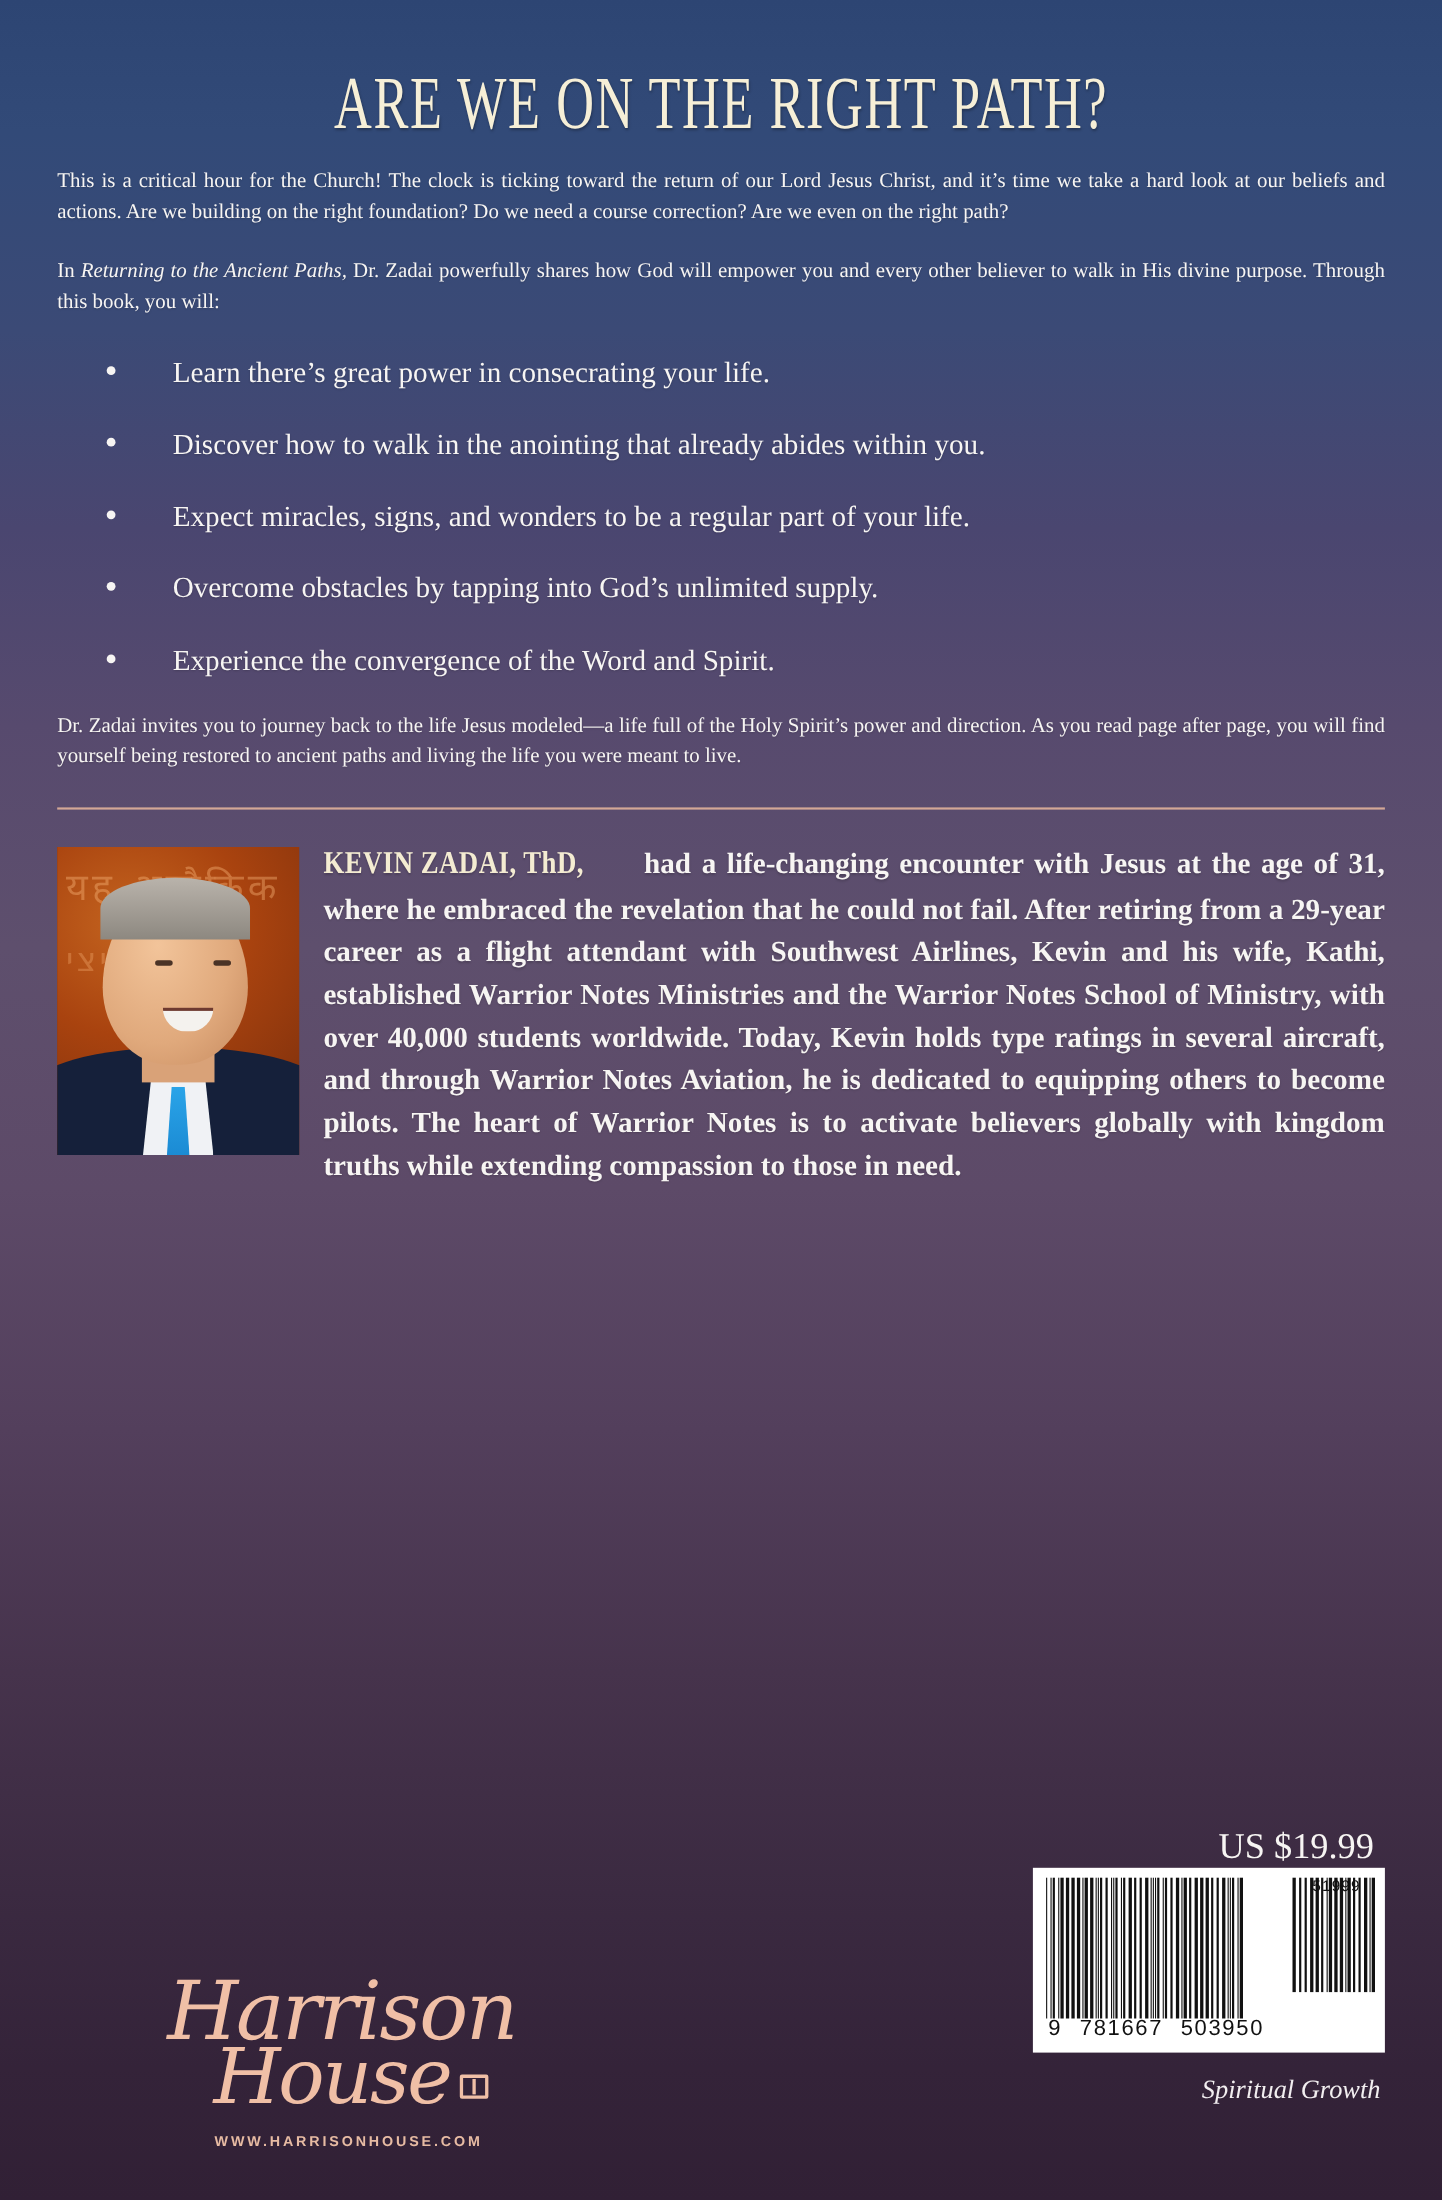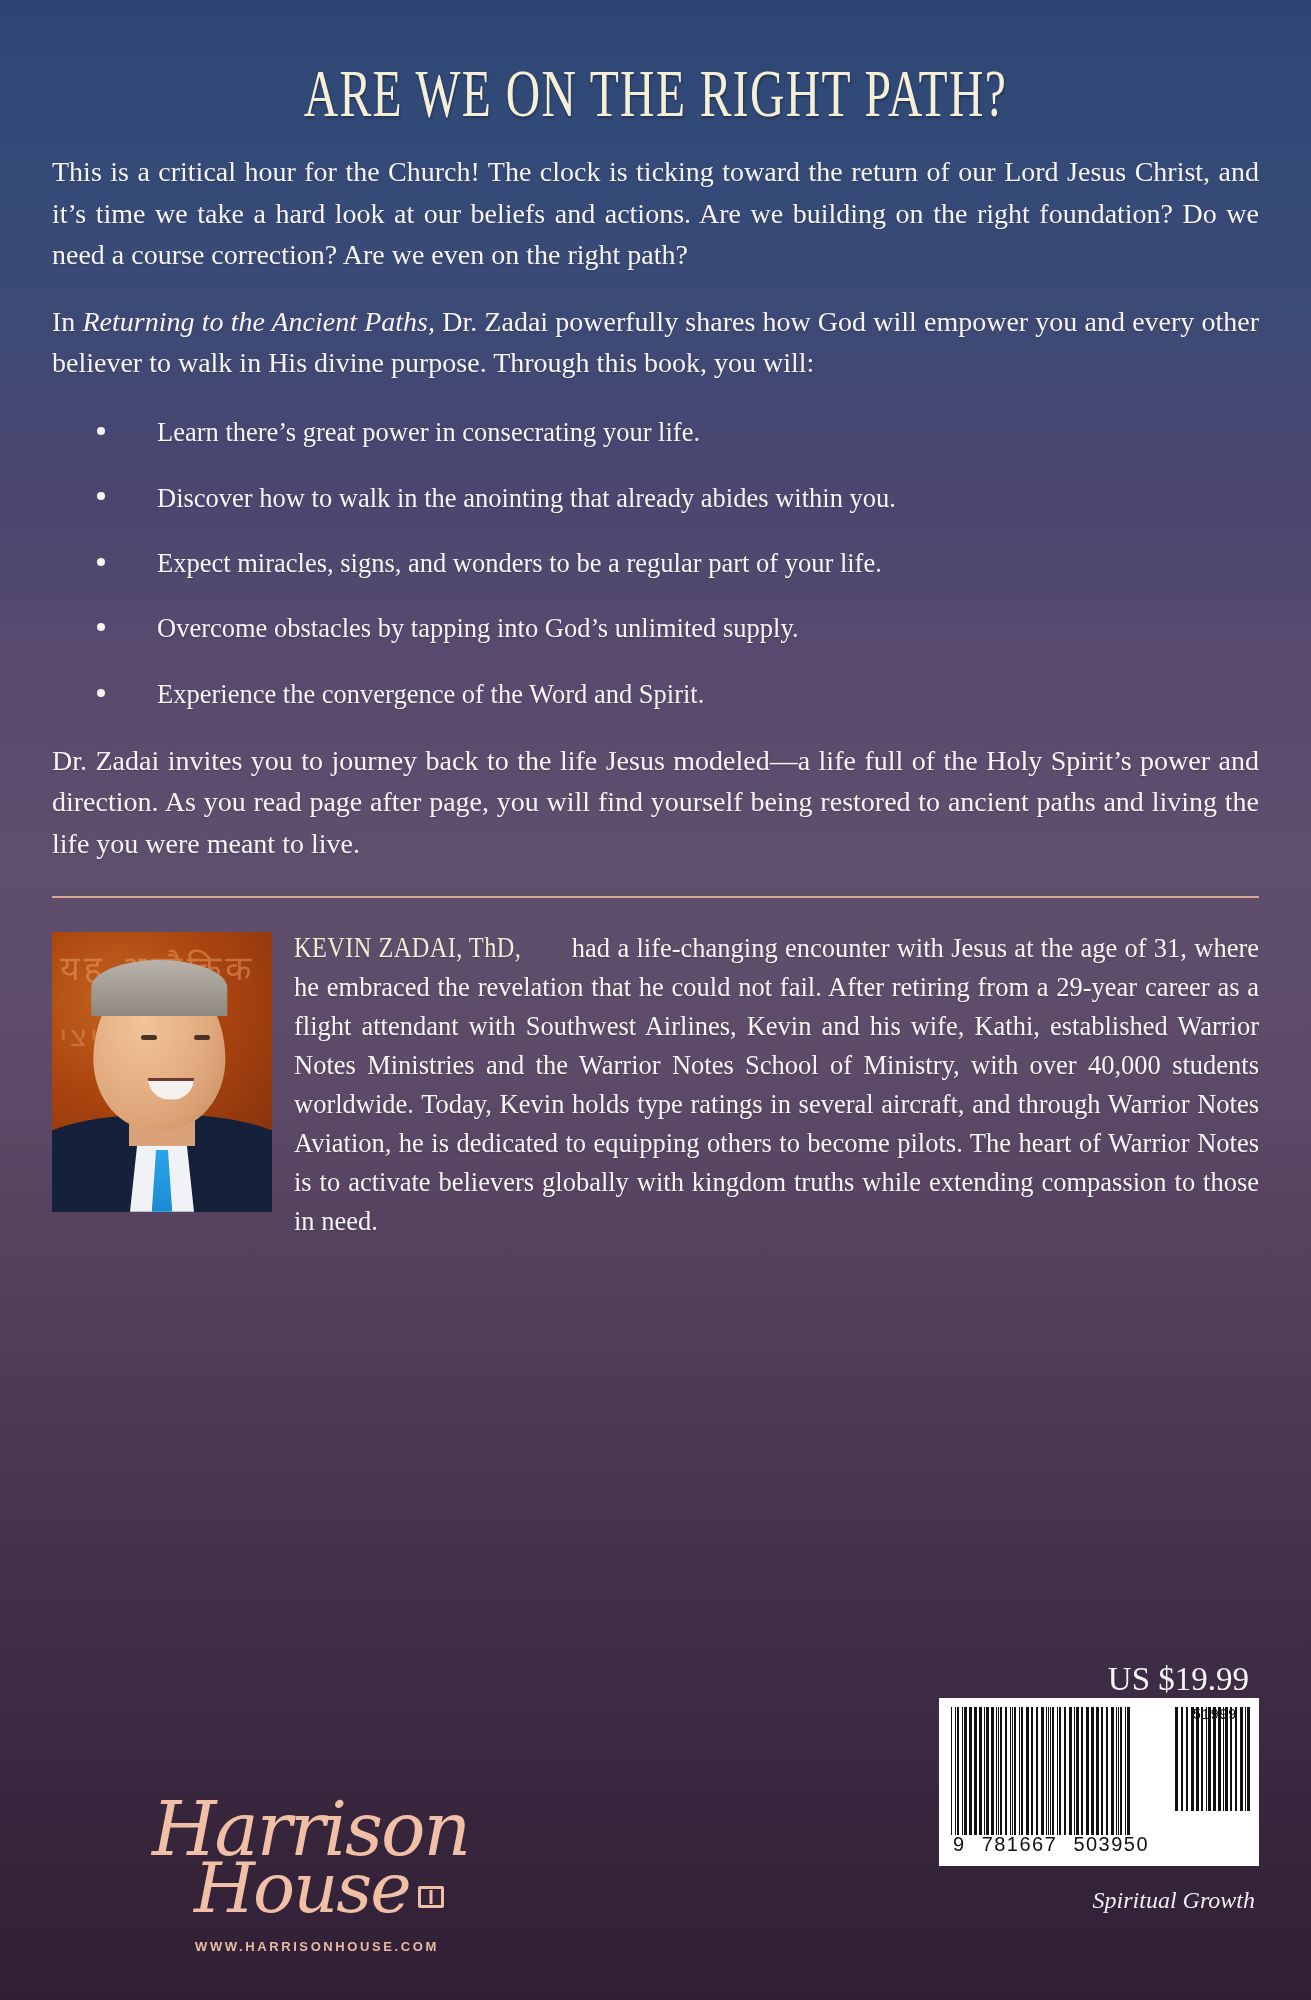--- a/index.html
+++ b/index.html
@@ -46,21 +46,21 @@
     transform-origin: center top;
     white-space: nowrap;
     margin-top: 58px;
     line-height: 1.05;
     text-shadow: 1px 2px 3px rgba(0,0,0,0.30);
   }
 
   
   .copy {
     color: #f7f5f3;
-    font-size: 28px;
+    font-size: 19px;
     line-height: 1.47;
     text-align: justify;
     text-justify: inter-word;
     hyphens: auto;
     margin-top: 22px;
     text-shadow: 0 1px 2px rgba(0,0,0,0.18);
   }
   .copy + .copy { margin-top: 26px; }
   .copy em { font-style: italic; }
 
@@ -214,20 +214,21 @@
     font-family: "Liberation Serif", "DejaVu Serif", serif;
   }
 
   .bio {
     color: #f7f5f3;
     font-size: 26.5px;
     line-height: 1.47;
     text-align: justify;
     hyphens: auto;
     text-shadow: 0 1px 2px rgba(0,0,0,0.18);
+    font-weight: bold;
   }
 
   
   .footer {
     position: absolute;
     left: 52px;
     right: 52px;
     bottom: 46px;
     height: 300px;
   }

